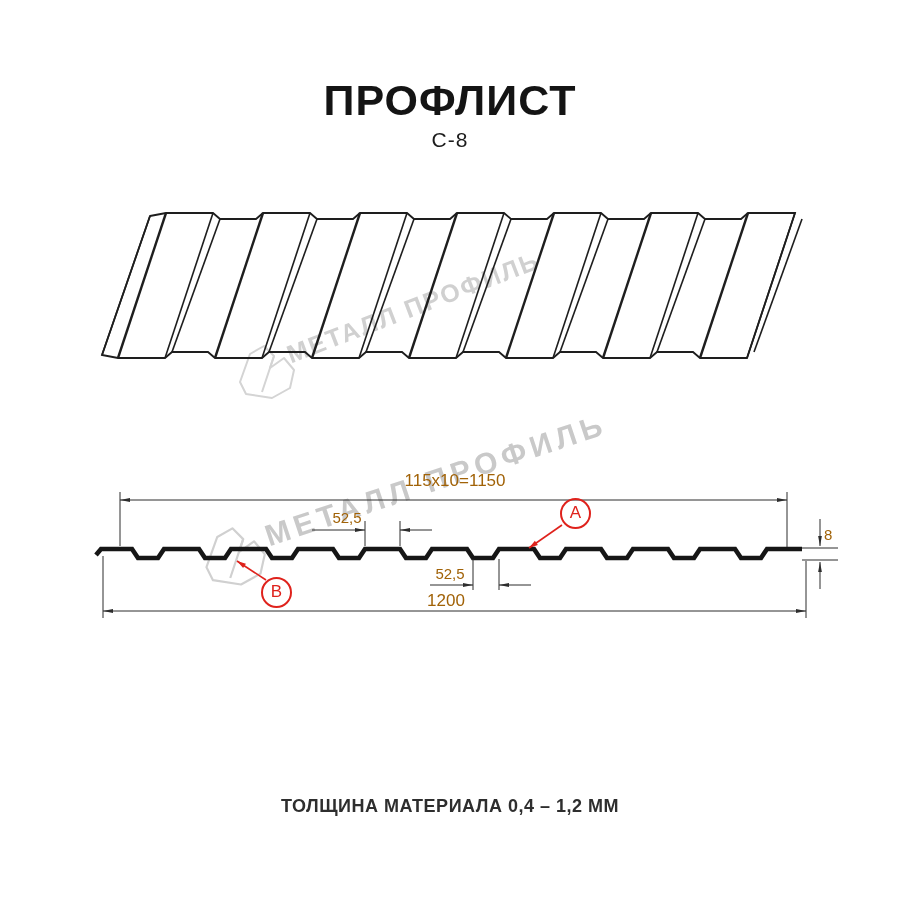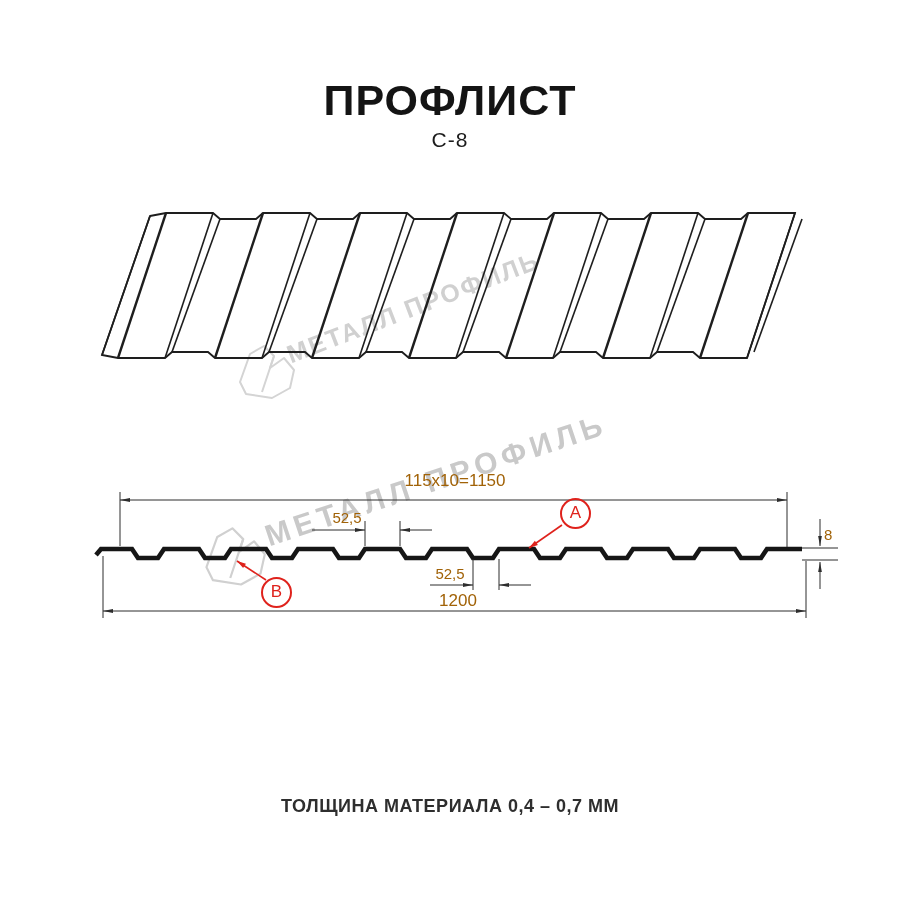--- a/index.html
+++ b/index.html
@@ -27,21 +27,21 @@
   
   #draw{left:0;top:0;z-index:2;}
   
   .dim-label{
     position:absolute;transform:translateX(-50%);white-space:nowrap;
     color:#a16207;z-index:3;
   }
   #dim-1150{left:455px;top:471px;font-size:17px;}
   #dim-52u{left:347px;top:509px;font-size:15px;}
   #dim-52l{left:450px;top:565px;font-size:15px;}
-  #dim-1200{left:458px;top:591px;font-size:17px;}
+  #dim-1200{left:446px;top:591px;font-size:17px;}
   #dim-8{left:824px;top:526px;font-size:15px;transform:none;}
   
   .callout{
     position:absolute;width:27px;height:27px;border-radius:50%;
     border:2.4px solid #df221c;color:#df221c;text-align:center;
     line-height:26px;font-size:17px;font-weight:400;z-index:3;background:transparent;
   }
   #label-a{left:560px;top:498px;}
   #label-b{left:261px;top:577px;}
   
@@ -142,15 +142,15 @@
 
   <div id="dim-1150" class="dim-label">115x10=1150</div>
   <div id="dim-52u" class="dim-label">52,5</div>
   <div id="dim-52l" class="dim-label">52,5</div>
   <div id="dim-1200" class="dim-label">1200</div>
   <div id="dim-8" class="dim-label">8</div>
 
   <div id="label-a" class="callout">A</div>
   <div id="label-b" class="callout">B</div>
 
-  <div id="footer-note" class="abs">ТОЛЩИНА МАТЕРИАЛА 0,4 – 0,7 ММ</div>
+  <div id="footer-note" class="abs">ТОЛЩИНА МАТЕРИАЛА 0,4 – 1,2 ММ</div>
 
 </div>
 
 </body></html>

